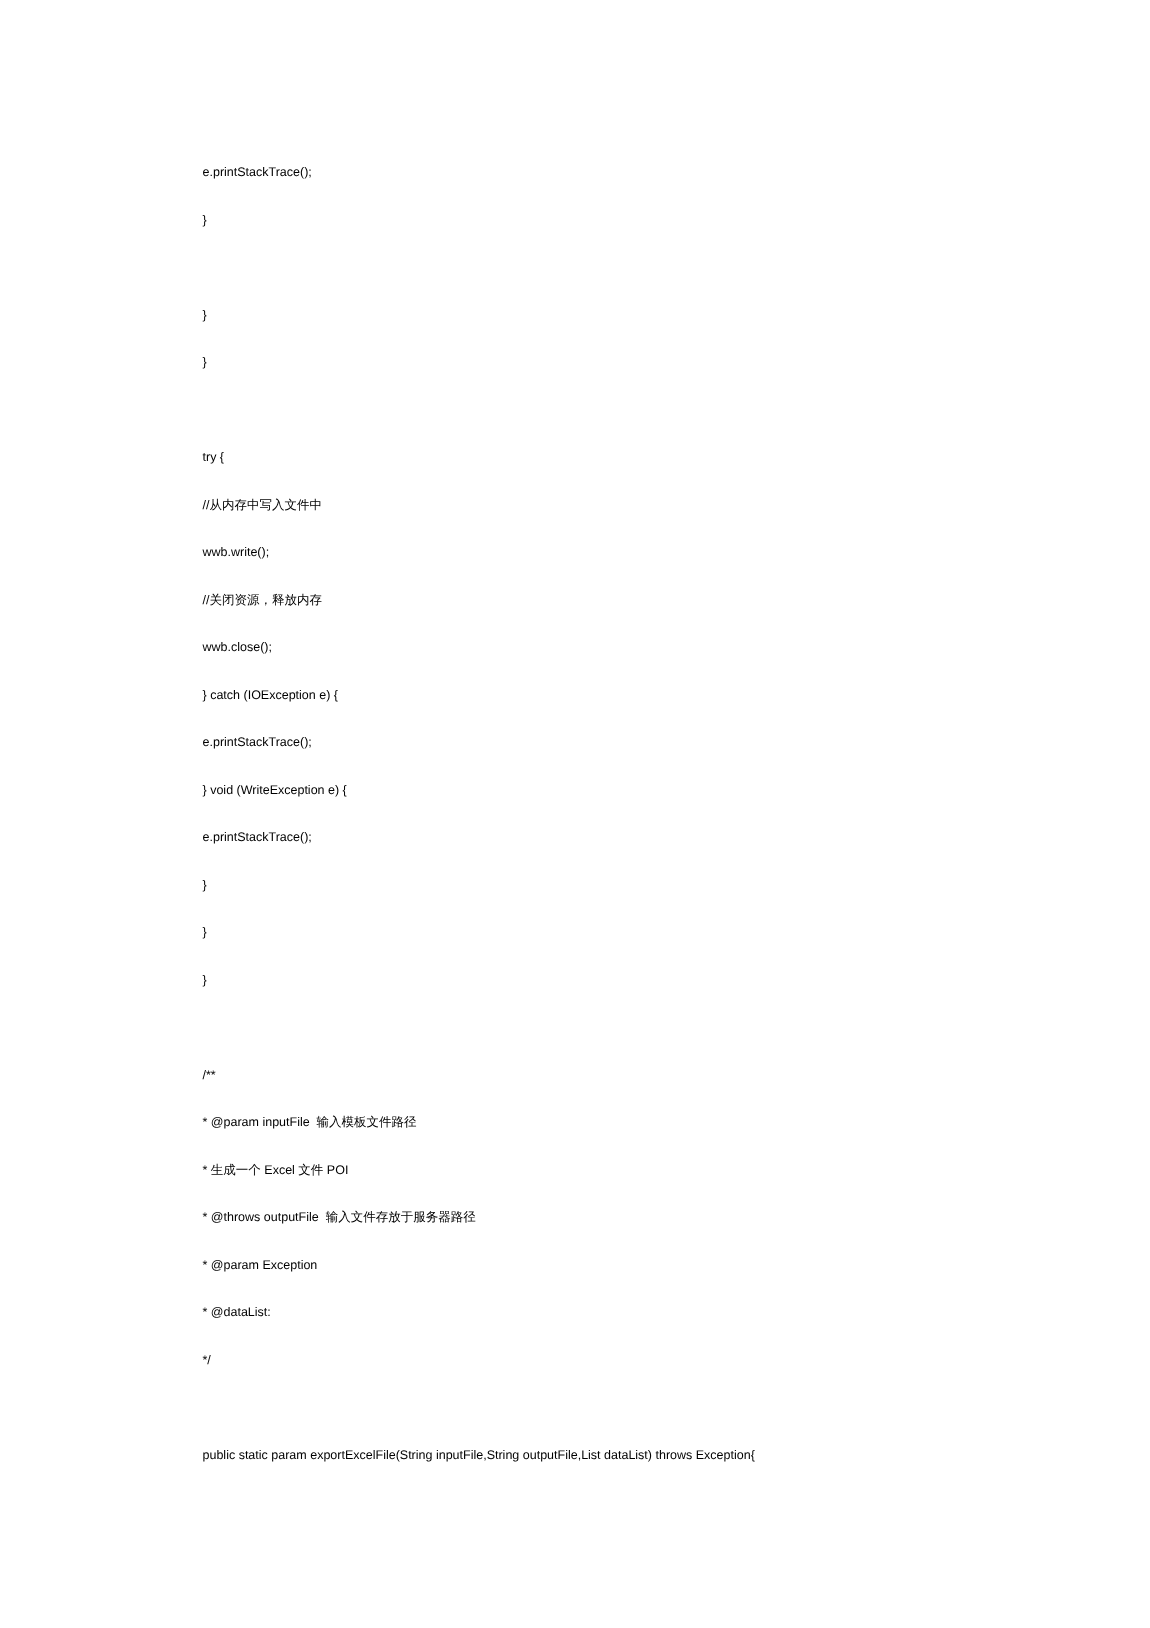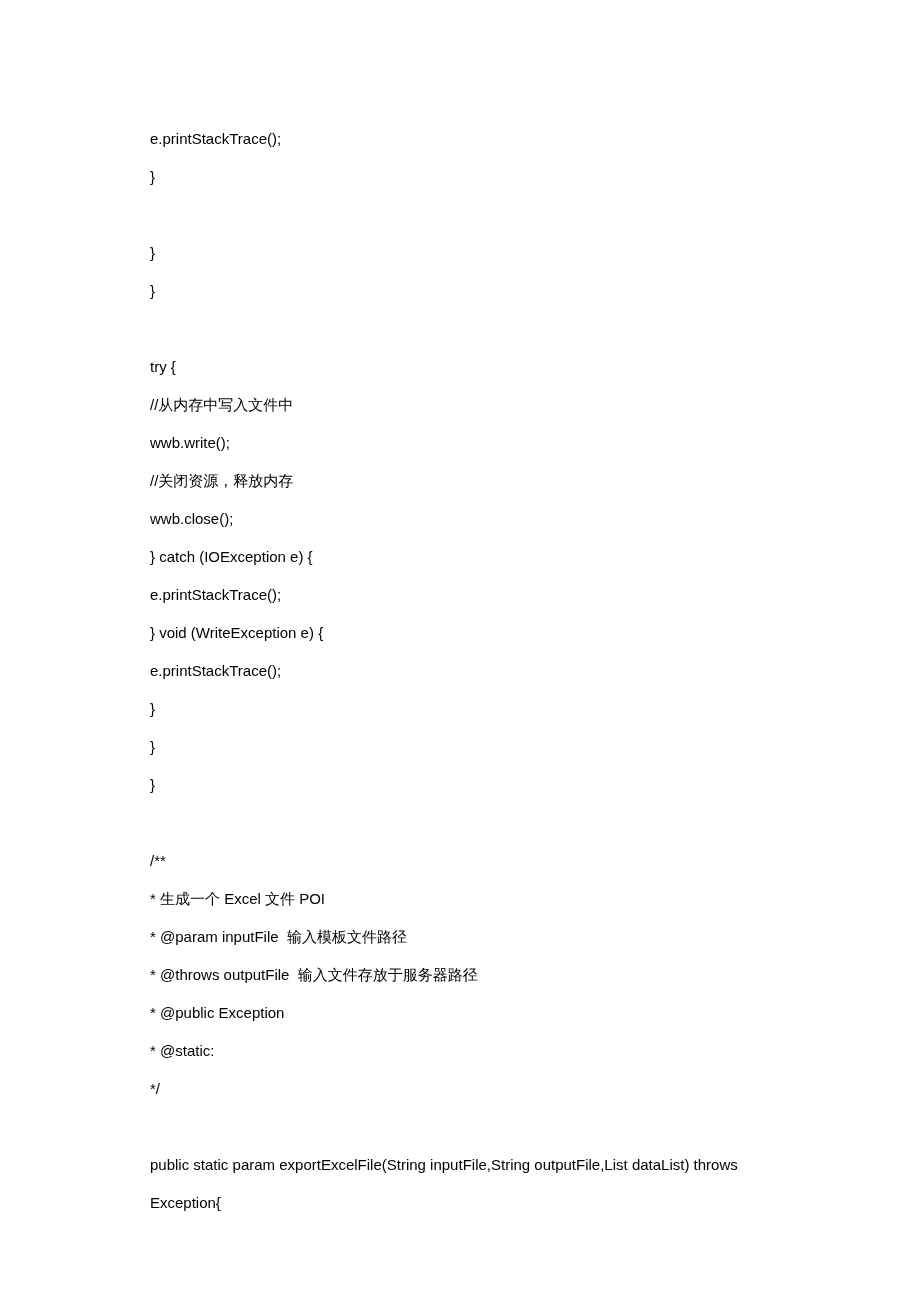--- a/index.html
+++ b/index.html
@@ -9,25 +9,26 @@
     font-family: Arial, "Microsoft YaHei", sans-serif;
   }
   .page {
     width: 920px;
     min-height: 1302px;
     padding: 120px 150px 100px 150px;
     box-sizing: border-box;
     background: #ffffff;
   }
   .code-line {
-    font-size: 15px;
+    font-size: 10px;
     line-height: 38px;
     color: #000000;
     white-space: pre-wrap;
     word-wrap: break-word;
+    margin-left: 12px;
   }
   .blank-line {
     height: 38px;
   }
 </style>
 </head>
 <body>
 
 <div class="page">
   <div class="code-line">e.printStackTrace();</div>
@@ -43,21 +44,21 @@
   <div class="code-line">wwb.close();</div>
   <div class="code-line">} catch (IOException e) {</div>
   <div class="code-line">e.printStackTrace();</div>
   <div class="code-line">} void (WriteException e) {</div>
   <div class="code-line">e.printStackTrace();</div>
   <div class="code-line">}</div>
   <div class="code-line">}</div>
   <div class="code-line">}</div>
   <div class="blank-line"></div>
   <div class="code-line">/**</div>
+  <div class="code-line">* @param inputFile  输入模板文件路径</div>
   <div class="code-line">* 生成一个 Excel 文件 POI</div>
-  <div class="code-line">* @param inputFile  输入模板文件路径</div>
   <div class="code-line">* @throws outputFile  输入文件存放于服务器路径</div>
-  <div class="code-line">* @public Exception</div>
-  <div class="code-line">* @static:</div>
+  <div class="code-line">* @param Exception</div>
+  <div class="code-line">* @dataList:</div>
   <div class="code-line">*/</div>
   <div class="blank-line"></div>
   <div class="code-line">public static param exportExcelFile(String inputFile,String outputFile,List dataList) throws Exception{</div>
 </div>
 
 </body></html>

